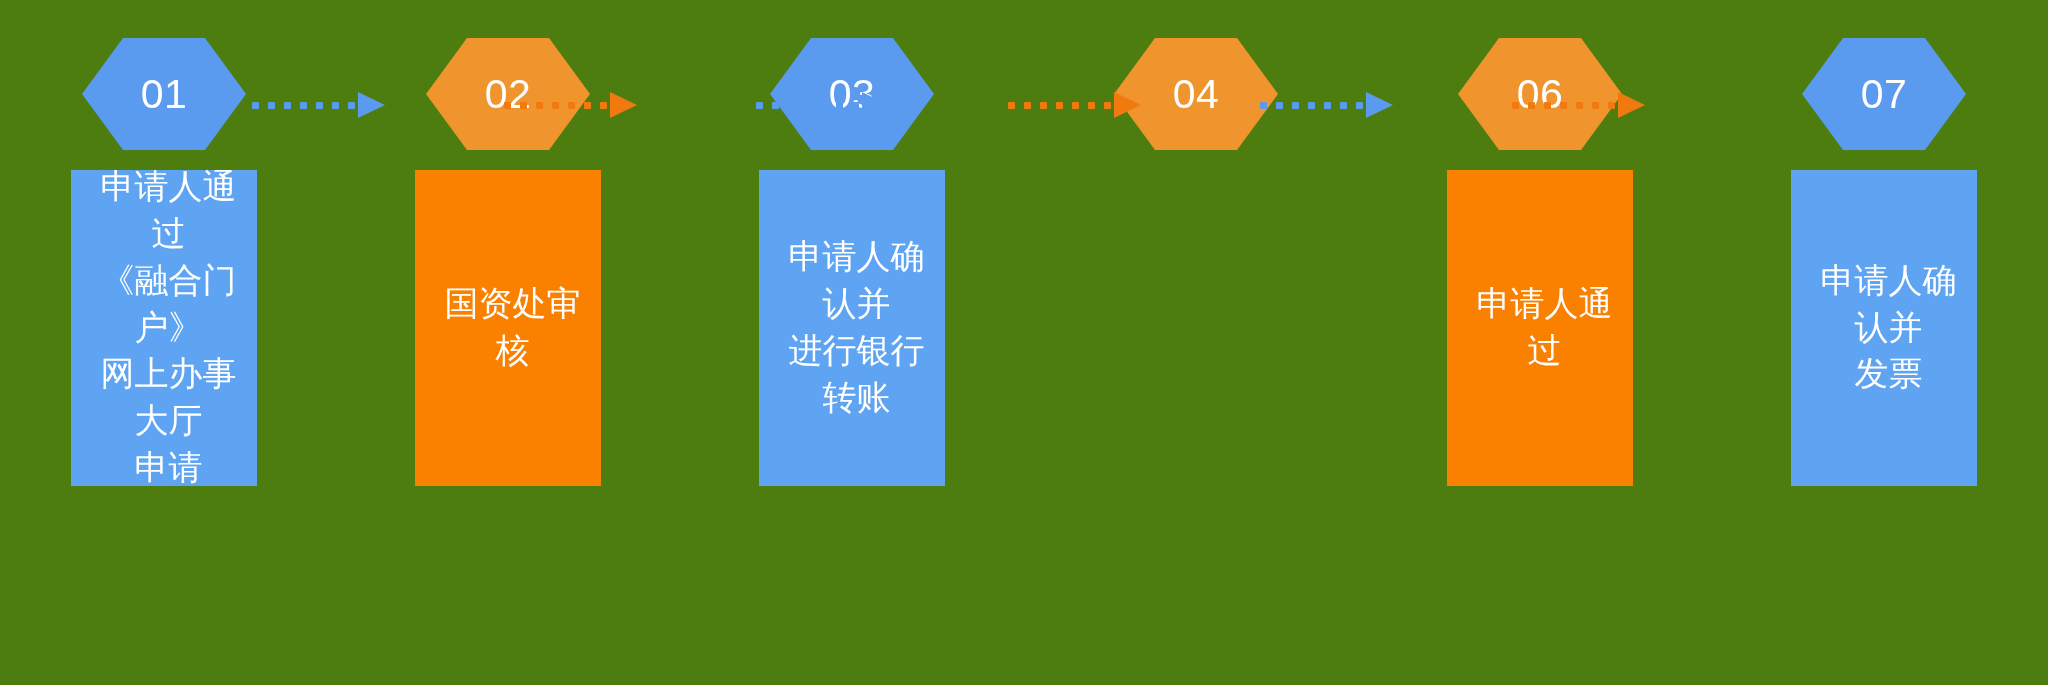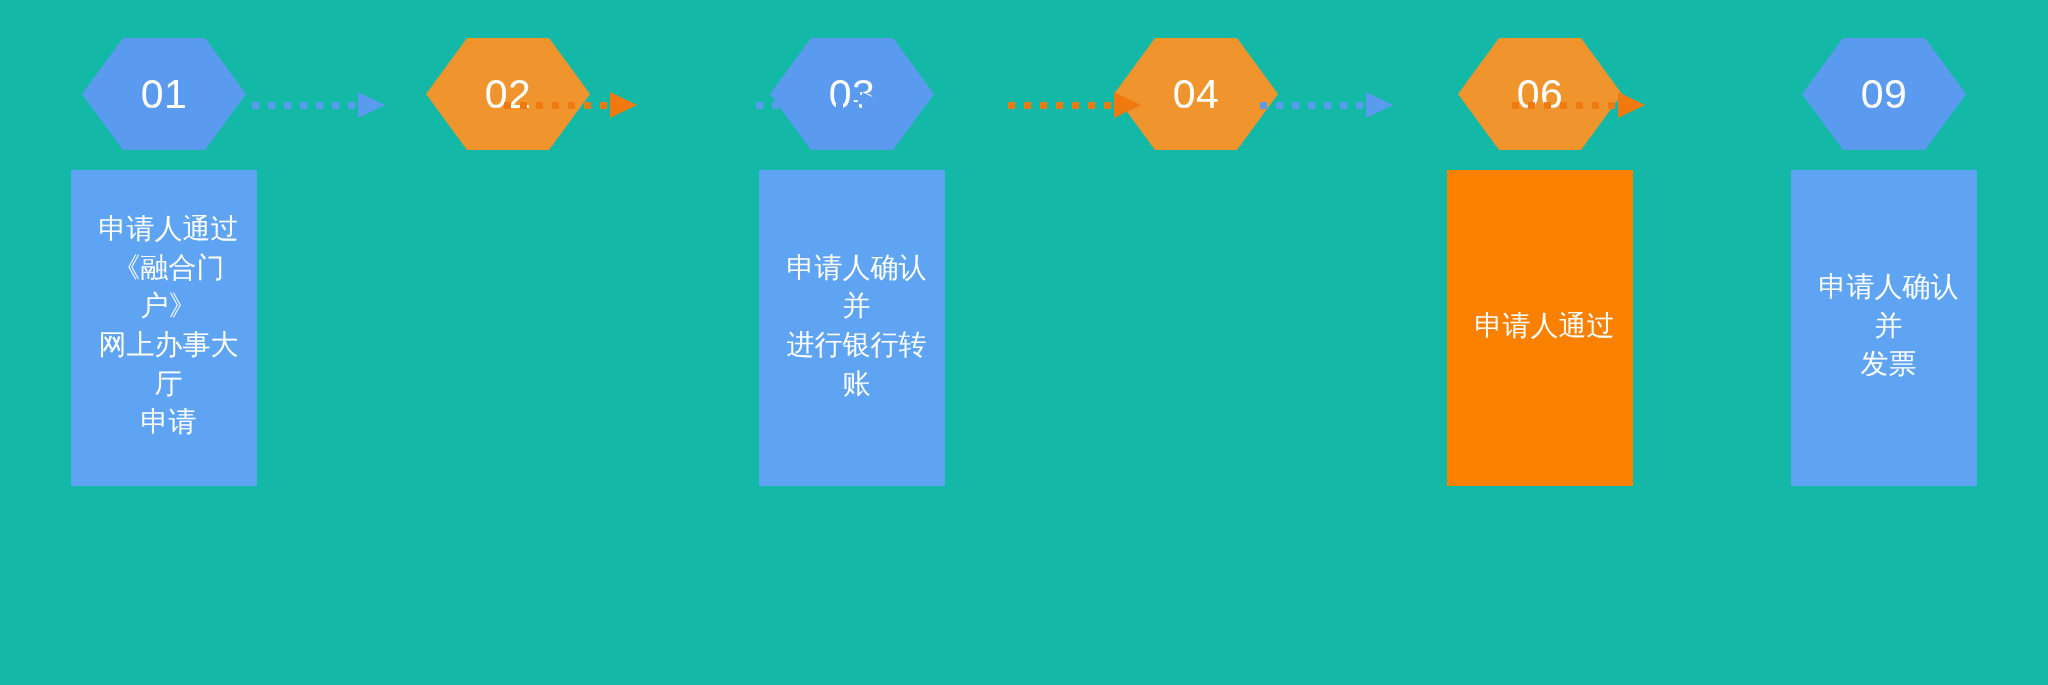--- a/index.html
+++ b/index.html
@@ -9,21 +9,21 @@
     height: 685px;
     background: #ffffff;
     font-family: "Liberation Sans", "DejaVu Sans", sans-serif;
     overflow: hidden;
   }
 
   #flow-diagram {
     position: relative;
     width: 2048px;
     height: 685px;
-    background: #14b8a6;
+    background: #4d7c0f;
   }
 
   
   .steps-row {
     position: absolute;
     left: 0;
     top: 0;
     width: 2048px;
     height: 685px;
     display: flex;
@@ -124,25 +124,25 @@
     justify-content: center;
     padding: 10px 6px;
     text-align: center;
   }
 
   .desc-card.blue  { background: #5FA4F2; }
   .desc-card.orange{ background: #FA8000; }
 
   .desc-text {
     color: #ffffff;
-    font-size: 28px;
+    font-size: 34px;
     line-height: 1.38;
     font-weight: 400;
     white-space: pre-line;
-    font-family: Liberation Mono, monospace;
+    font-family: Liberation Serif, serif;
     margin-left: 9px;
   }
 </style>
 </head>
 <body>
 
 <div id="flow-diagram">
   <div class="steps-row" id="steps-row">
       <div class="step-column">
         <div class="hex-wrap">
@@ -156,20 +156,23 @@
 网上办事大厅
 申请</div>
         </div>
       </div>
       <div class="step-column">
         <div class="hex-wrap">
           <div class="hexagon orange">
             <span class="hex-number">02</span>
           </div>
         </div>
+        <div class="desc-card orange">
+          <div class="desc-text">国资处审核</div>
+        </div>
       </div>
       <div class="step-column">
         <div class="hex-wrap">
           <div class="hexagon blue">
             <span class="hex-number">03</span>
           </div>
         </div>
         <div class="desc-card blue">
           <div class="desc-text">申请人确认并
 进行银行转账</div>
@@ -188,21 +191,21 @@
             <span class="hex-number">06</span>
           </div>
         </div>
         <div class="desc-card orange">
           <div class="desc-text">申请人通过</div>
         </div>
       </div>
       <div class="step-column">
         <div class="hex-wrap">
           <div class="hexagon blue">
-            <span class="hex-number">09</span>
+            <span class="hex-number">07</span>
           </div>
         </div>
         <div class="desc-card blue">
           <div class="desc-text">申请人确认并
 发票</div>
         </div>
       </div>
     </div>
   <div id="connectors-layer">
       <div class="connector blue" style="left: 252px; width: 78px;">

